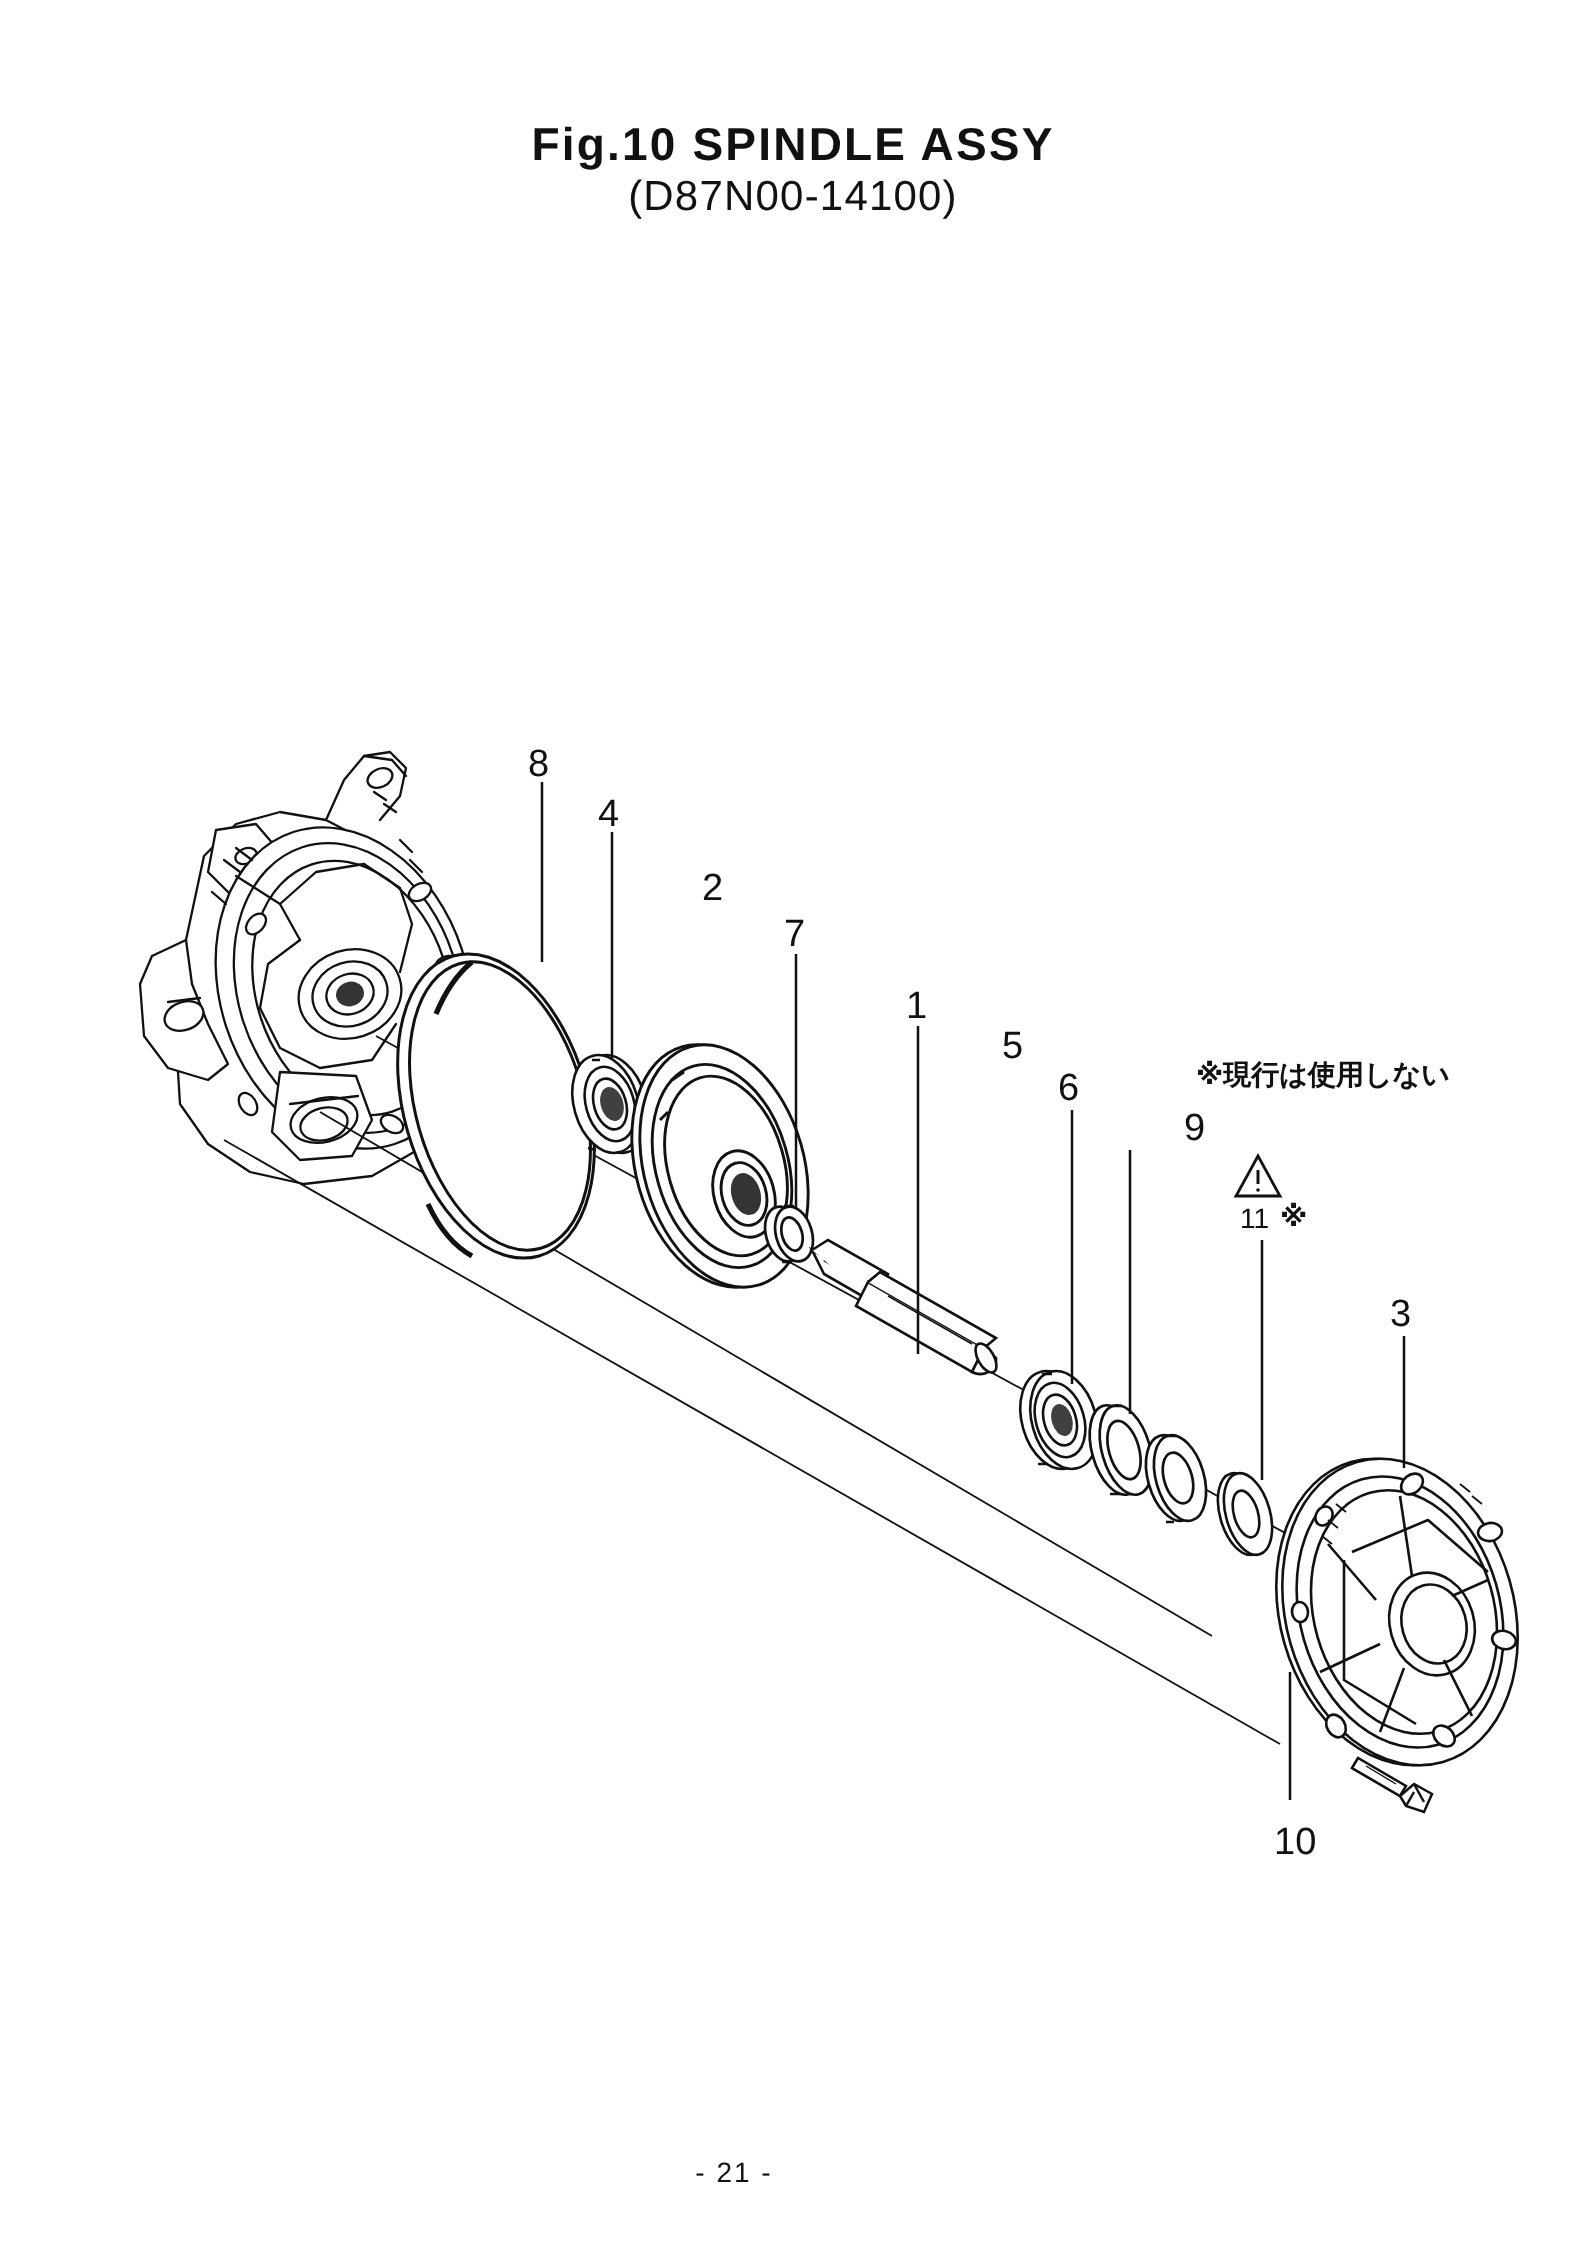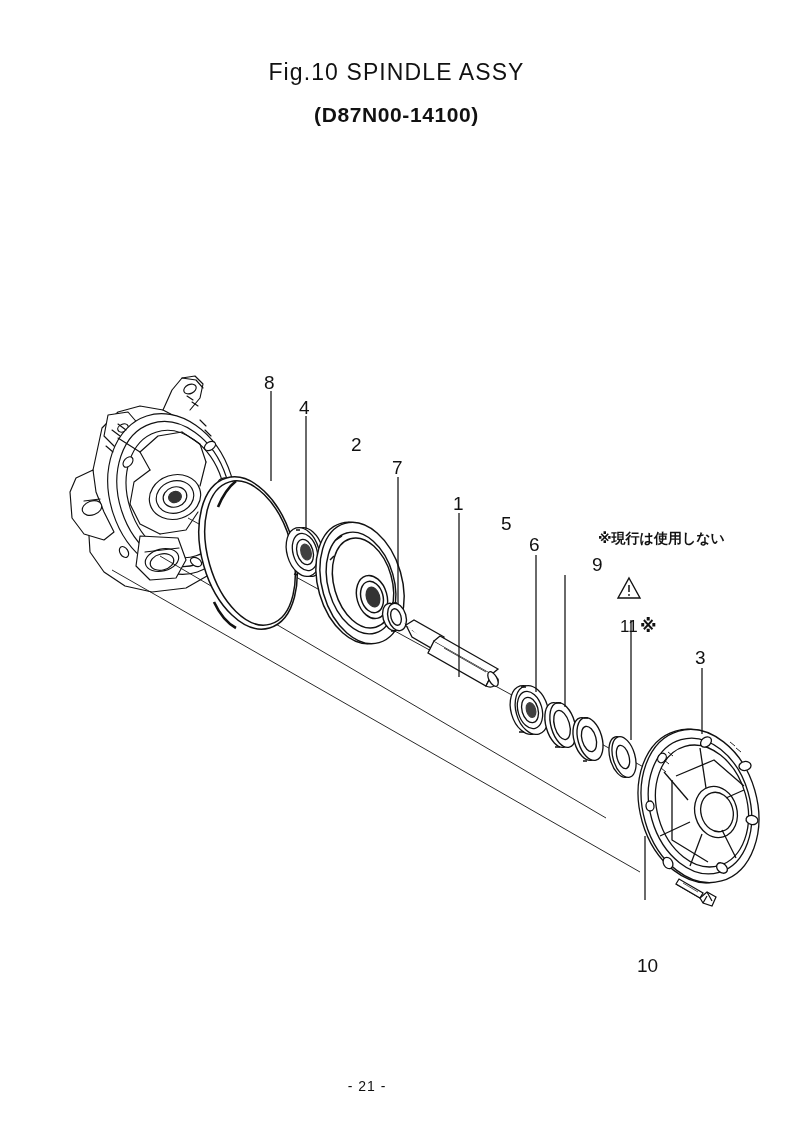--- a/index.html
+++ b/index.html
@@ -24,30 +24,29 @@
   .title-block {
     position: absolute;
     left: 0;
     top: 58px;
     width: 793px;
     text-align: center;
     line-height: 1.22;
   }
   .title-line1 {
     font-size: 23px;
-    font-weight: normal;
+    font-weight: bold;
     letter-spacing: 1.1px;
     font-family: "Liberation Sans", sans-serif;
   }
   .title-line2 {
     font-size: 21px;
-    font-weight: bold;
+    font-weight: normal;
     letter-spacing: 0.6px;
     font-family: "Liberation Sans", sans-serif;
-    margin-top: 16px;
   }
   .note-block {
     position: absolute;
     left: 598px;
     top: 528px;
     width: 190px;
     font-family: "DejaVu Sans", sans-serif;
     font-size: 14px;
     font-weight: bold;
     line-height: 1.55;
@@ -56,21 +55,21 @@
   }
   .note-line2 { padding-left: 10px; }
   .callout {
     position: absolute;
     font-size: 19px;
     font-family: "Liberation Sans", sans-serif;
     color: #111;
     line-height: 1;
     white-space: nowrap;
   }
-  .callout.small { font-size: 17px; margin-top: 16px; }
+  .callout.small { font-size: 14px; }
   .footer {
     position: absolute;
     left: 0;
     top: 1078px;
     width: 734px;
     text-align: center;
     font-size: 14px;
     letter-spacing: 1px;
     font-family: "Liberation Sans", sans-serif;
   }
@@ -297,21 +296,21 @@
   <div class="callout" style="left:299px; top:398px;">4</div>
   <div class="callout" style="left:351px; top:435px;">2</div>
   <div class="callout" style="left:392px; top:458px;">7</div>
   <div class="callout" style="left:453px; top:494px;">1</div>
   <div class="callout" style="left:501px; top:514px;">5</div>
   <div class="callout" style="left:529px; top:535px;">6</div>
   <div class="callout" style="left:592px; top:555px;">9</div>
   <div class="callout small" style="left:620px; top:602px;">11</div>
   <div class="callout small" style="left:640px; top:602px; font-family:'DejaVu Sans', sans-serif; font-weight:bold;">※</div>
   <div class="callout" style="left:695px; top:648px;">3</div>
-  <div class="callout" style="left:637px; top:956px;">10</div>
+  <div class="callout" style="left:637px; top:912px;">10</div>
 
   <div class="note-block">
     <div class="note-line1">※現行は使用しない</div>
   </div>
 
   <div class="footer">- 21 -</div>
 
 </div>
 
 </body></html>

